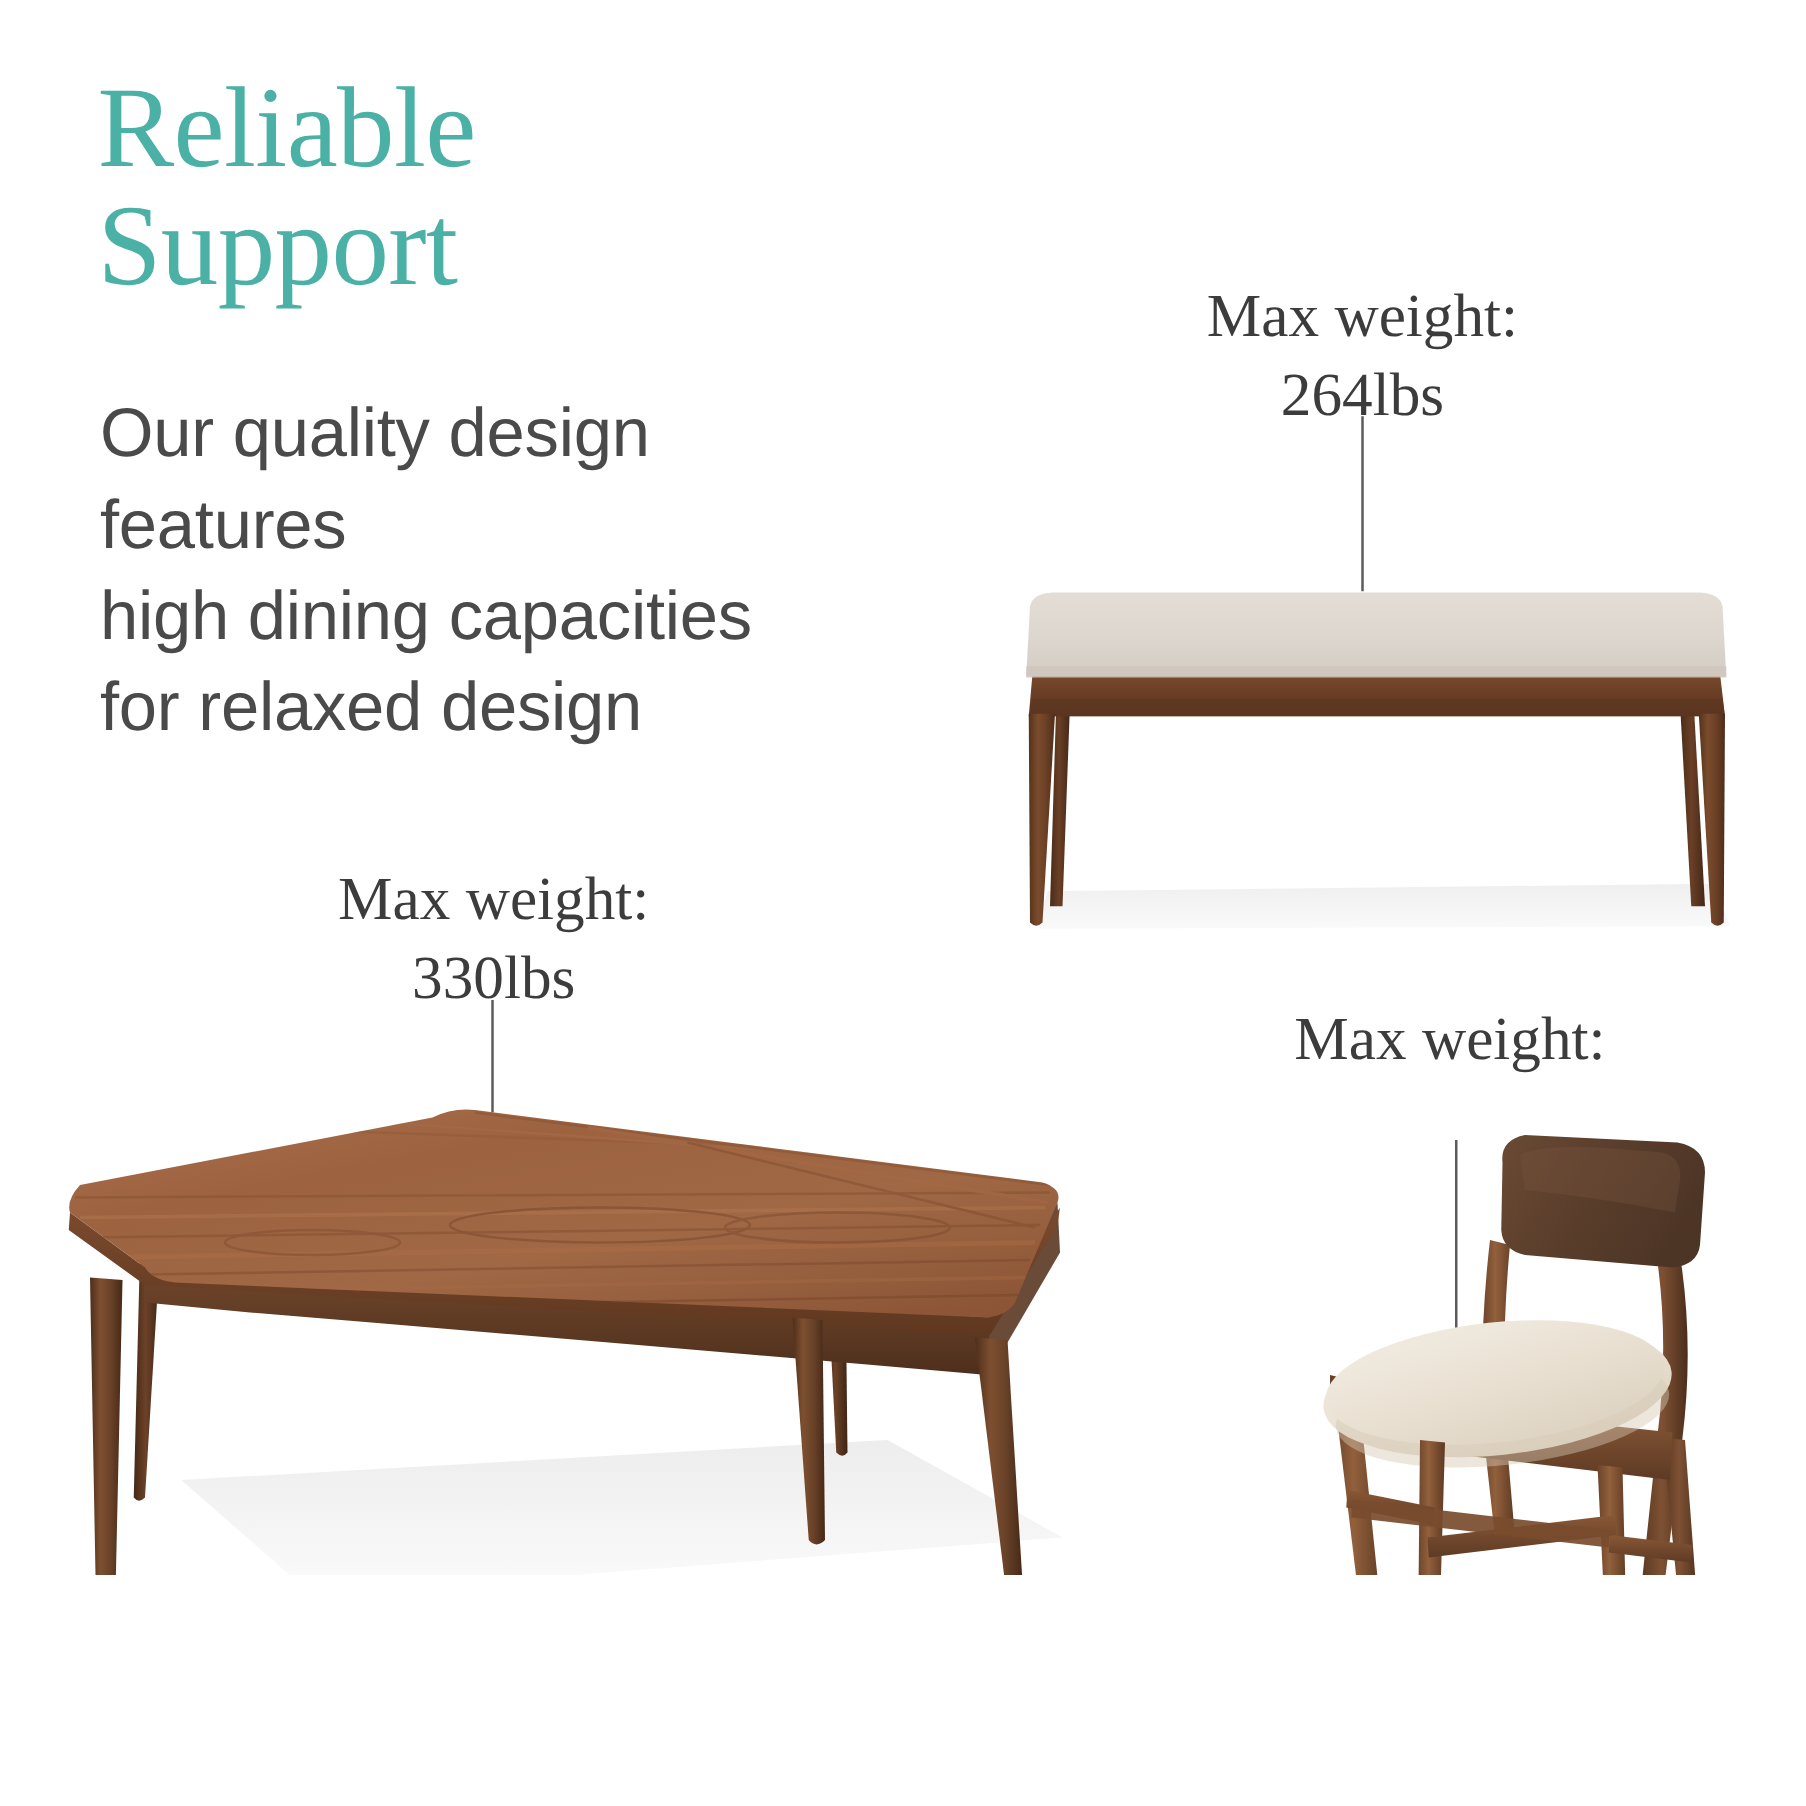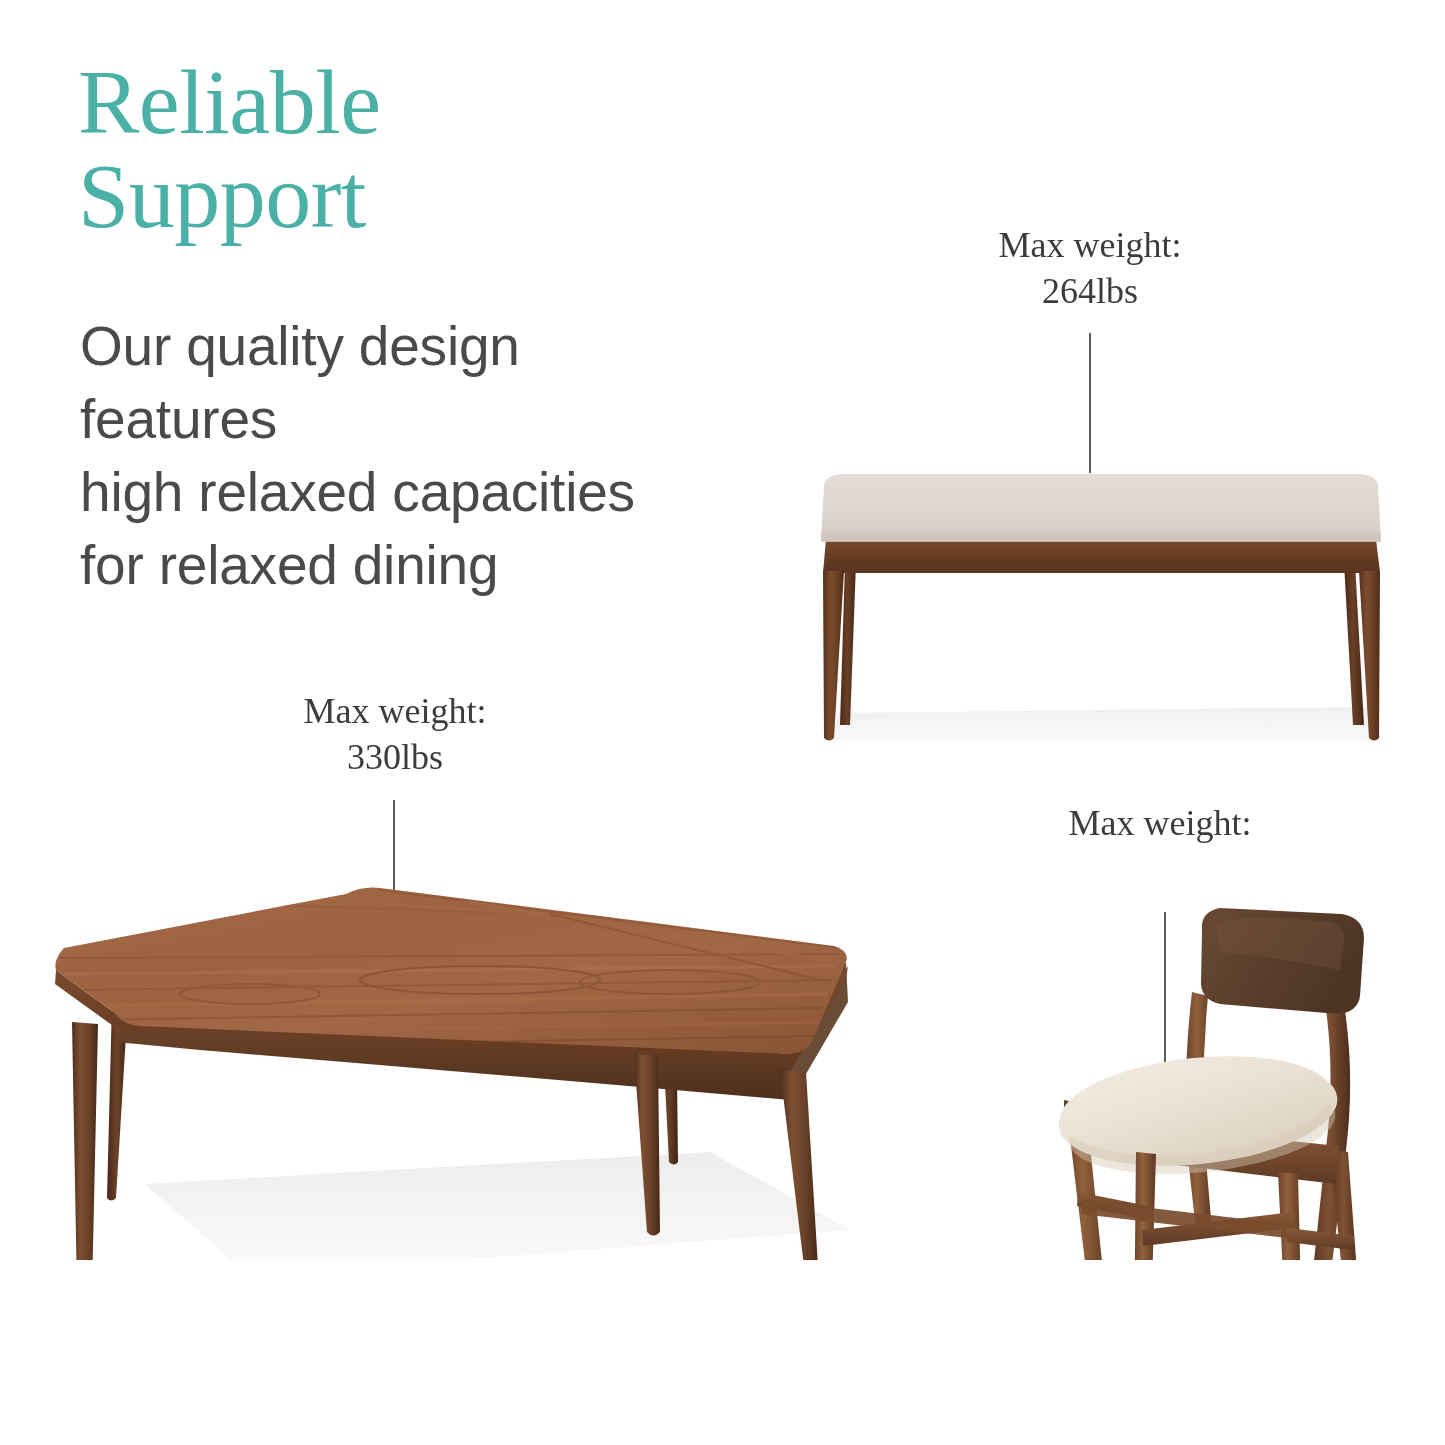--- a/index.html
+++ b/index.html
@@ -45,21 +45,21 @@
     color: #4a4a4a;
     letter-spacing: -0.2px;
   }
   .subcopy span { display: block; }
 
   
   .callout {
     position: absolute;
     text-align: center;
     font-family: "Liberation Serif", serif;
-    font-size: 36px;
+    font-size: 49px;
     line-height: 1.28;
     color: #3c3c3c;
     white-space: nowrap;
   }
   .callout .cl { display: block; }
 
   .leader {
     position: absolute;
     width: 2px;
     background: #5c5c5c;
@@ -74,22 +74,22 @@
 
 <div id="canvas">
 
   <div class="headline">
     <span class="l1">Reliable</span>
     <span class="l2">Support</span>
   </div>
 
   <div class="subcopy">
     <span>Our quality design features</span>
-    <span>high relaxed capacities</span>
-    <span>for relaxed dining</span>
+    <span>high dining capacities</span>
+    <span>for relaxed design</span>
   </div>
 
   <div class="callout" style="left:860px; top:222px; width:460px;">
     <span class="cl">Max weight:</span>
     <span class="cl">264lbs</span>
   </div>
   <div class="leader" style="left:1089px; top:333px; height:140px;"></div>
 
   <div class="callout" style="left:165px; top:688px; width:460px;">
     <span class="cl">Max weight:</span>

